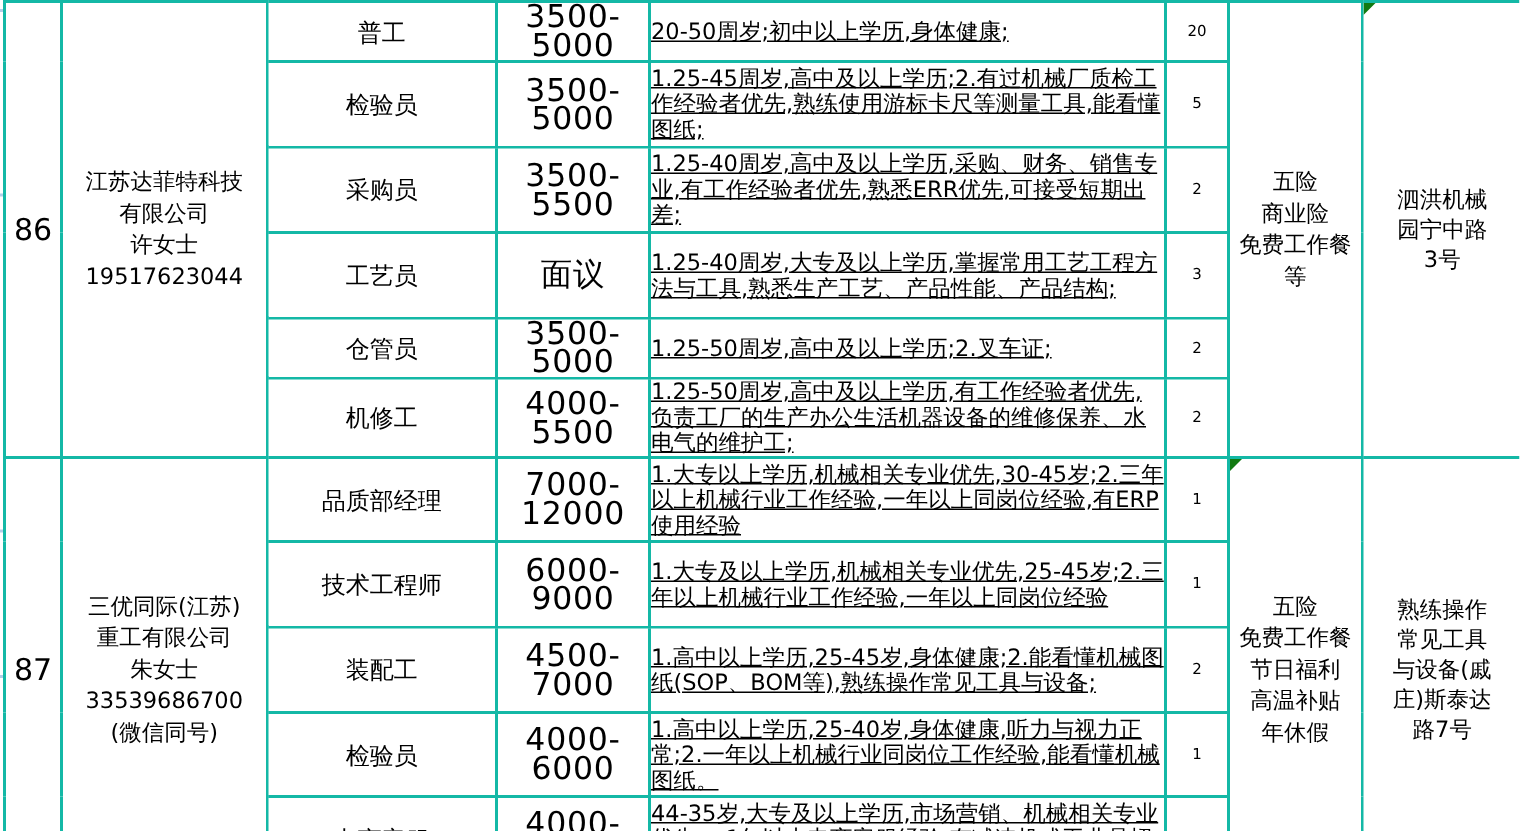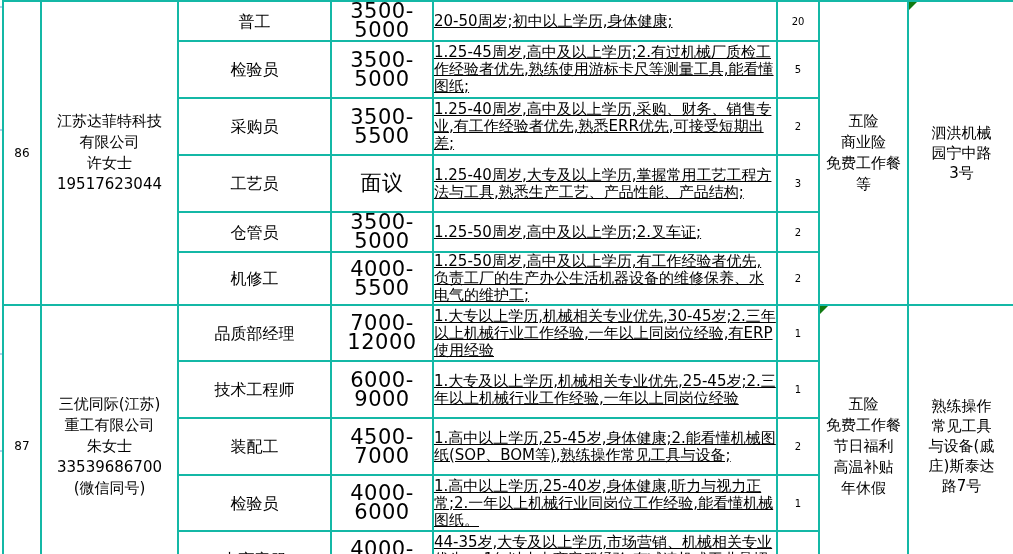--- a/index.html
+++ b/index.html
@@ -13,21 +13,21 @@
     position:absolute;left:2px;top:0;width:1011px;
     border-collapse:collapse;table-layout:fixed;background:#fff;
   }
   td{
     border:2px solid #14b8a6;padding:0;vertical-align:middle;text-align:center;
     font-size:15px;line-height:19px;position:relative;background:#fff;
     overflow:hidden;word-break:break-word;
   }
   tr.h20{height:20px}tr.h57{height:57px}tr.h23{height:23px}
   tr.h51{height:51px}tr.h56{height:56px}
-  .c-id{font-size:12px}
+  .c-id{font-size:20px}
   .c-comp{line-height:21px}
   .c-job{font-size:16px}
   .c-sal{font-size:21px;letter-spacing:0.5px}
   .c-req{text-align:left;padding:0 0;line-height:17px}
   .c-req .u{text-decoration:underline}
   .c-cnt{font-size:10px}
   .c-ben{line-height:21px}
   .c-addr{text-align:center;padding:0 19px;line-height:20px;border-right:none}
   .sep td{border-top-width:2px}
   .flag{

